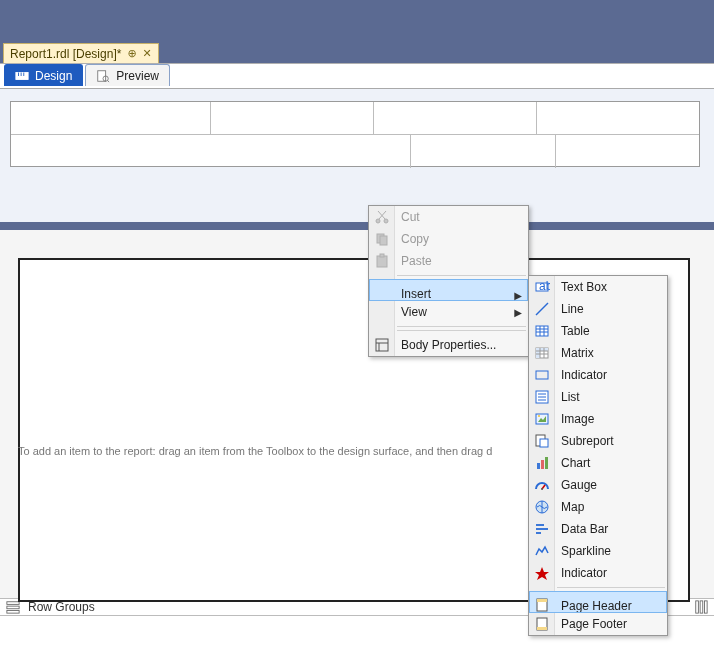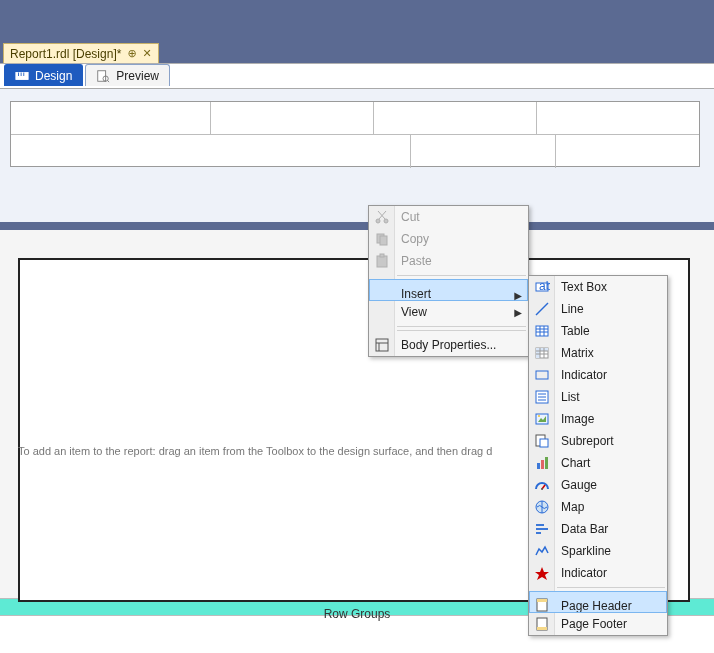--- a/index.html
+++ b/index.html
@@ -41,22 +41,22 @@
 
   
   .lower-pane { background: #f5f5f5; height: 368px; position: relative; padding: 28px 18px 0 18px; }
   .canvas {
     border: 2px solid #222; width: 672px; height: 344px; background: #fff; position: relative;
   }
   .hint-text { position: absolute; left: 18px; right: 18px; top: 215px; color: #777; font-size: 11px; }
 
   
   .rowgroups-bar {
-    background: #5eead4; height: 18px; border-top: 1px solid #bcbcbc; border-bottom: 1px solid #bcbcbc;
-    display: flex; align-items: center; padding: 0 6px; gap: 8px; color: #333; flex-direction: column;
+    background: #ffffff; height: 18px; border-top: 1px solid #bcbcbc; border-bottom: 1px solid #bcbcbc;
+    display: flex; align-items: center; padding: 0 6px; gap: 8px; color: #333;
   }
   .rowgroups-bar .spacer { flex: 1; }
   .rowgroups-bar svg { width: 14px; height: 14px; }
 
   .bottom-blank { background: #fff; height: 75px; }
 
   
   .ctx-menu {
     position: absolute; background: #f6f6f6; border: 1px solid #979797;
     box-shadow: 2px 2px 4px rgba(0,0,0,0.25);

